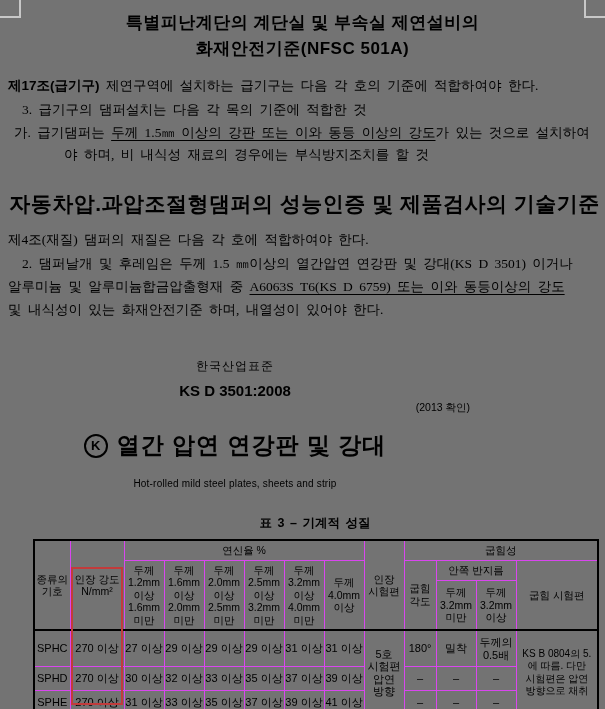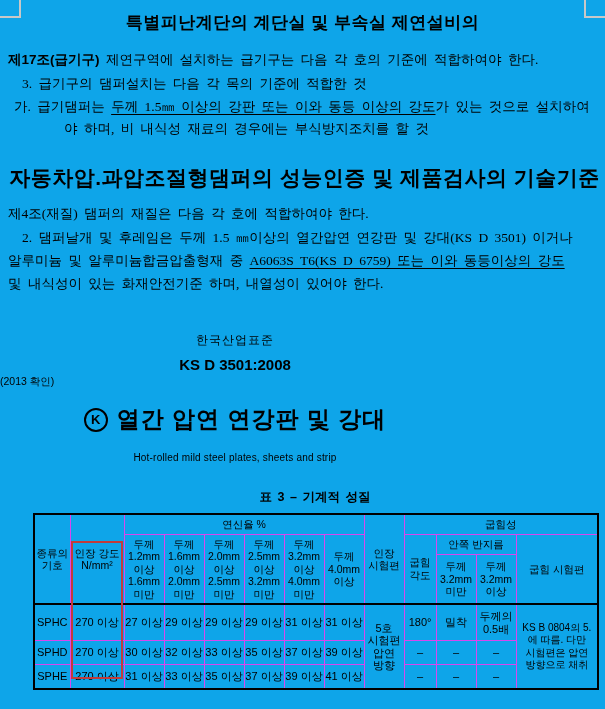--- a/index.html
+++ b/index.html
@@ -1,17 +1,17 @@
 <!DOCTYPE html>
 <html><head>
 <meta charset="utf-8">
 <style>
   html,body { margin:0; padding:0; background:#fff; }
   .page {
-    position:relative; width:605px; height:709px; background:#0ea5e9;
+    position:relative; width:605px; height:709px; background:#737373;
     font-family:"Liberation Sans", sans-serif; color:#000; overflow:hidden;
   }
   
   .corner { position:absolute; top:0; width:19px; height:16px; }
   .corner.tl { left:0;  border-right:2px solid #c8c8c8; border-bottom:2px solid #c8c8c8; }
   .corner.tr { right:0; border-left:2px solid #c8c8c8;  border-bottom:2px solid #c8c8c8; }
 
   
   .doc1-title { margin:10px 0 0 0; font-size:17px; font-weight:bold; text-align:center; line-height:26px; letter-spacing:0.5px; }
   .bodytext { font-family:"Liberation Serif", serif; font-size:13.5px; line-height:17px; word-spacing:3px; }
@@ -26,21 +26,21 @@
   .doc2-title { margin:27px 0 0 4px; font-size:21px; font-weight:bold; text-align:center; letter-spacing:0.5px; }
   .l-art4  { margin:13px 8px 0 8px; }
   .l-p2a   { margin:7px 8px 0 8px; text-indent:14px; }
   .l-p2b   { margin:6px 8px 0 8px; }
   .l-p2c   { margin:6px 8px 0 8px; }
 
   
   .std { position:relative; width:470px; margin:40px 0 0 0; }
   .std-org { text-align:center; font-size:12px; letter-spacing:1px; }
   .std-code { text-align:center; font-size:15px; font-weight:bold; margin-top:7px; }
-  .std-year { font-size:10.5px; margin-top:2px; }
+  .std-year { text-align:right; font-size:10.5px; margin-top:2px; }
   .ks-title { text-align:center; font-size:23px; font-weight:bold; margin-top:15px; letter-spacing:1px; }
   .ks-mark { display:inline-block; width:20px; height:20px; border:2px solid #000; border-radius:50%;
              font-size:13px; line-height:20px; font-weight:bold; vertical-align:3px; margin-right:9px; letter-spacing:0; }
   .ks-sub { text-align:center; font-size:10px; margin-top:17px; letter-spacing:0.2px; }
 
   
   .tbl-caption { width:564px; margin:26px 0 0 33px; text-align:center; font-size:12.5px; font-weight:bold; word-spacing:2px; }
   .table-wrap { position:relative; margin:7px 0 0 33px; width:564px; }
   table { border-collapse:collapse; table-layout:fixed; width:564px; font-size:10.5px; }
   th, td { border:1px solid #d946ef; text-align:center; vertical-align:middle; padding:1px 0; font-weight:normal; line-height:12.5px; overflow:hidden; }
@@ -62,20 +62,21 @@
 </head>
 <body>
 
 <div class="page">
 
   <div class="corner tl"></div>
   <div class="corner tr"></div>
 
   <div class="doc1-title">
     <span>특별피난계단의 계단실 및 부속실 제연설비의</span><br>
+    <span>화재안전기준(NFSC 501A)</span>
   </div>
   <div class="bodytext l-art17">
     <span class="bold">제17조(급기구)</span><span> 제연구역에 설치하는 급기구는 다음 각 호의 기준에 적합하여야 한다.</span>
   </div>
   <div class="bodytext l-item3">3. 급기구의 댐퍼설치는 다음 각 목의 기준에 적합한 것</div>
   <div class="bodytext l-ga">
     <span>가. 급기댐퍼는 </span><span class="ul">두께 1.5㎜ 이상의 강판 또는 이와 동등 이상의 강도</span><span>가 있는 것으로 설치하여</span>
   </div>
   <div class="bodytext l-ga2">야 하며, 비 내식성 재료의 경우에는 부식방지조치를 할 것</div>
 

